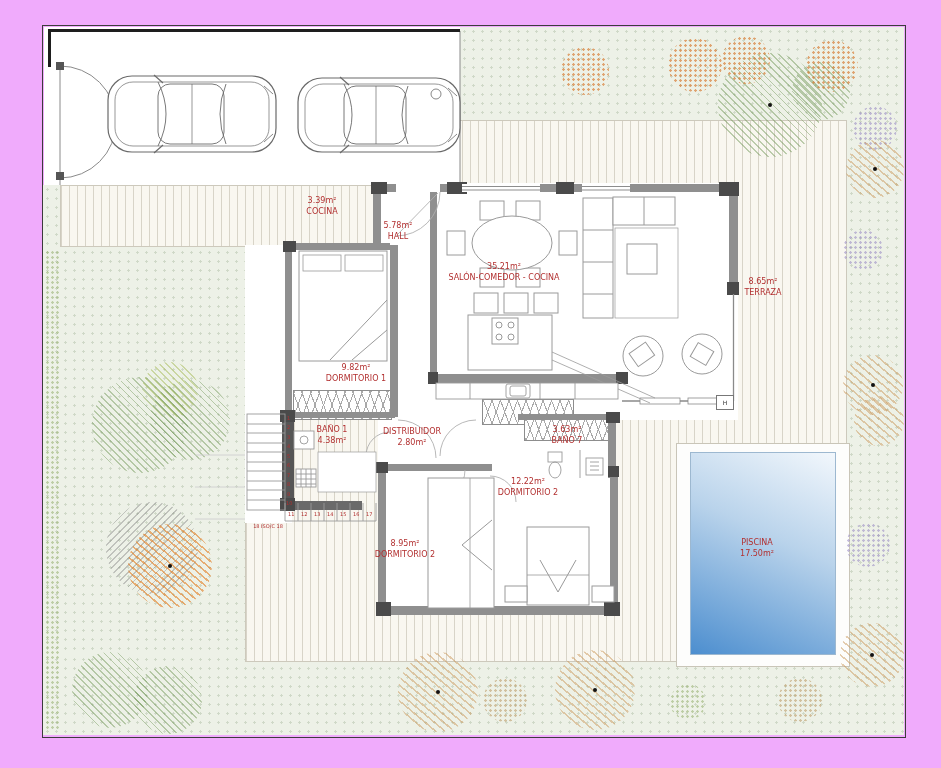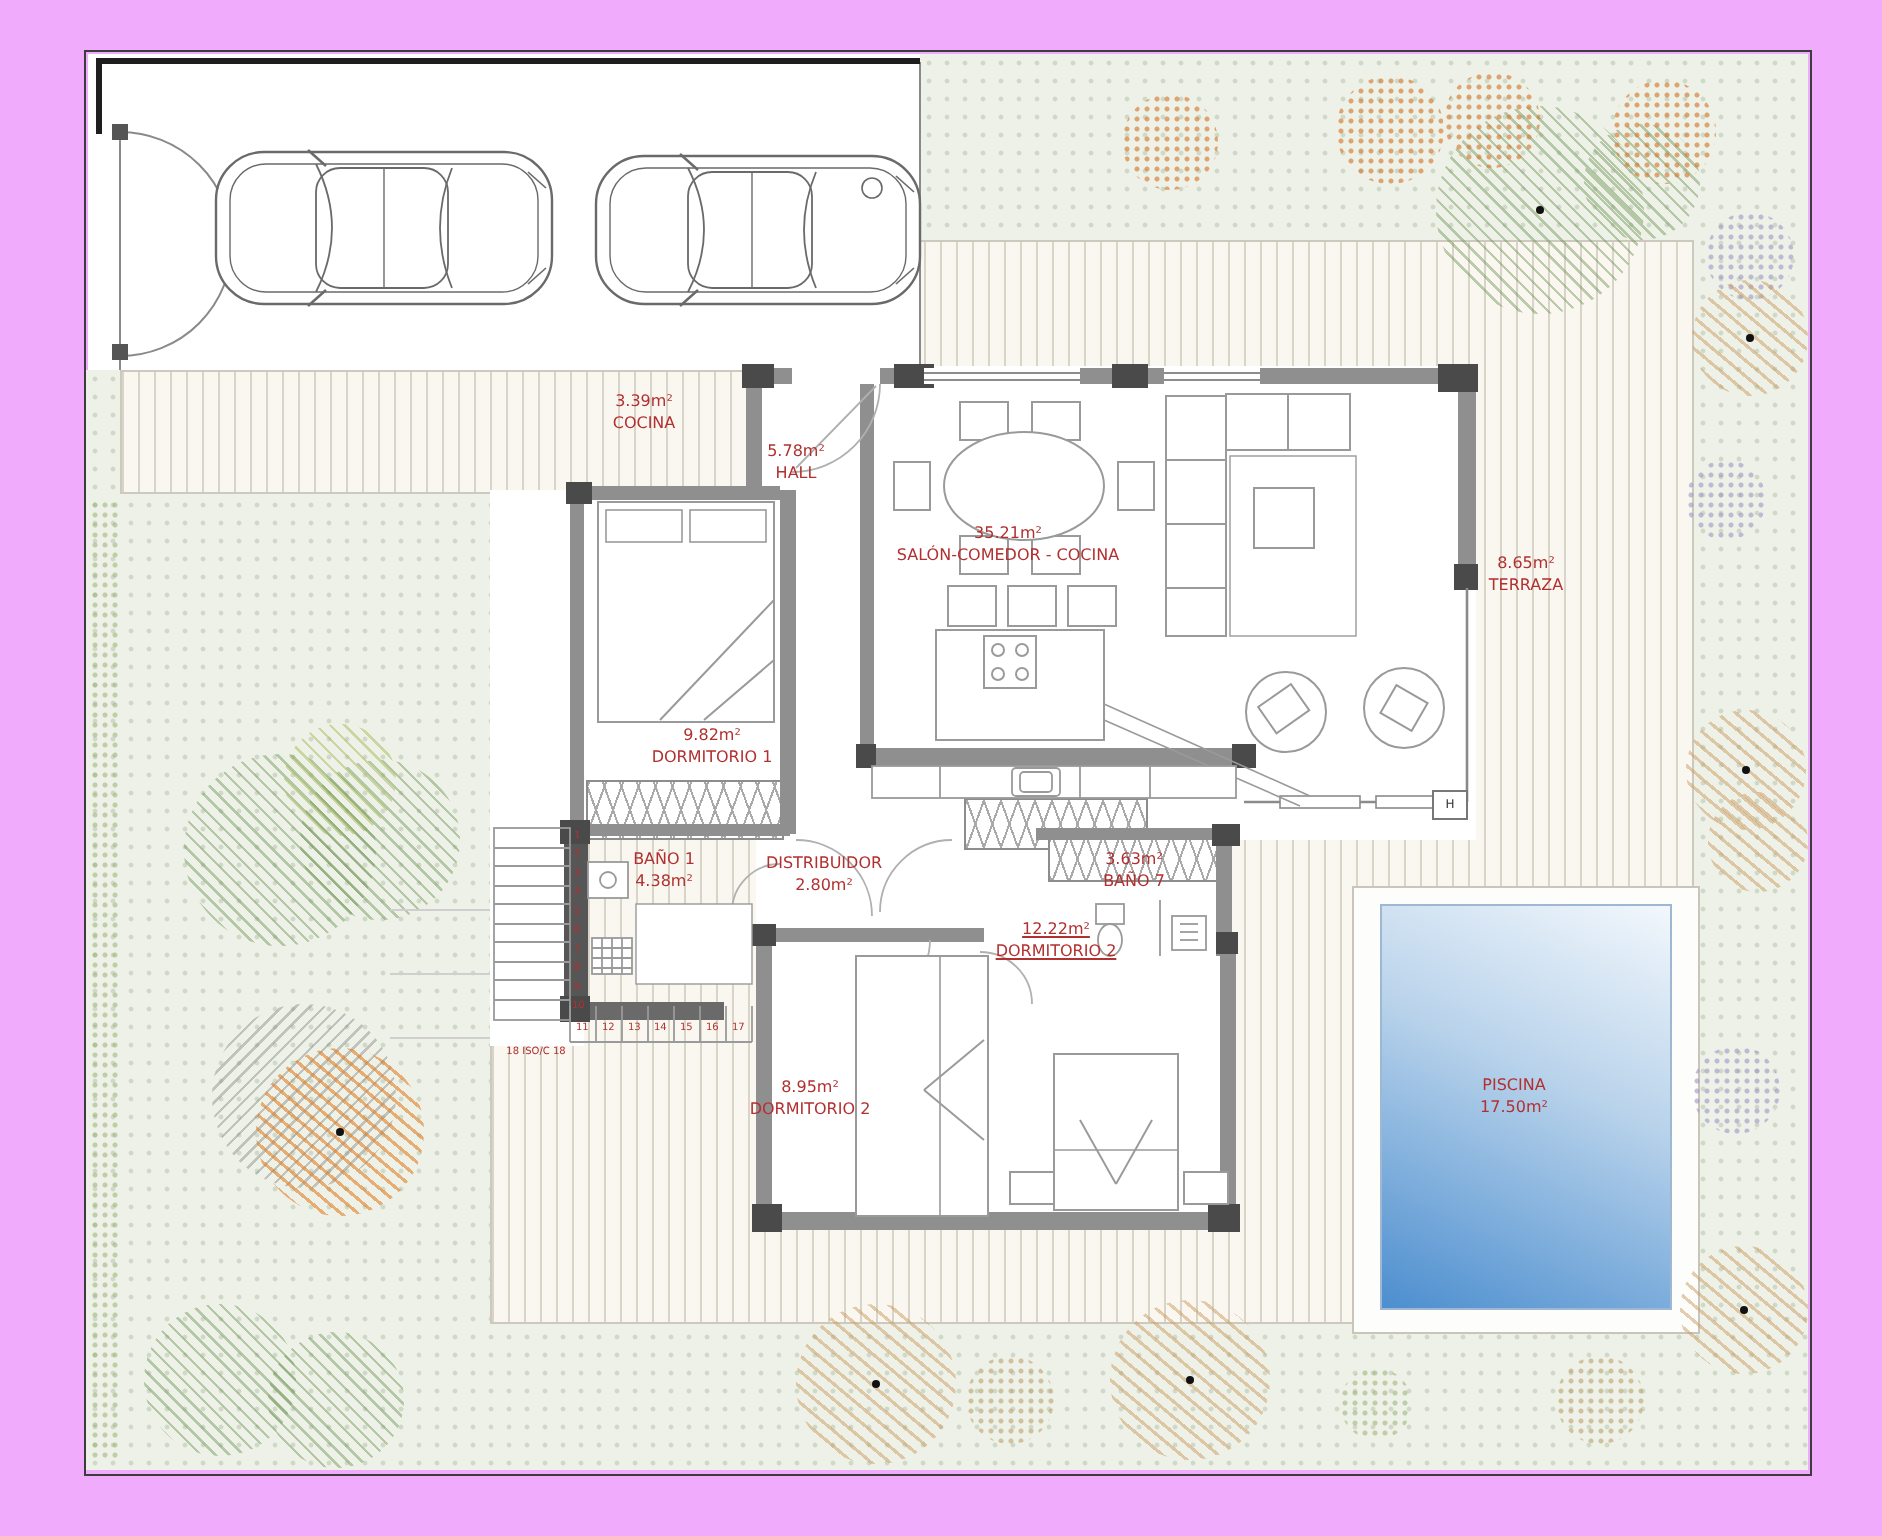--- a/index.html
+++ b/index.html
@@ -361,21 +361,21 @@
     <span>4.38m²</span>
   </div>
   <div class="lbl" style="left:412px;top:427px;">
     <span>DISTRIBUIDOR</span>
     <span>2.80m²</span>
   </div>
   <div class="lbl" style="left:567px;top:425px;">
     <span>3.63m²</span>
     <span>BAÑO 7</span>
   </div>
-  <div class="lbl" style="left:528px;top:460px;text-decoration:underline;">
+  <div class="lbl" style="left:528px;top:477px;">
     <span>12.22m²</span>
     <span>DORMITORIO 2</span>
   </div>
   <div class="lbl" style="left:405px;top:539px;">
     <span>8.95m²</span>
     <span>DORMITORIO 2</span>
   </div>
   <div class="lbl" style="left:757px;top:538px;">
     <span>PISCINA</span>
     <span>17.50m²</span>

